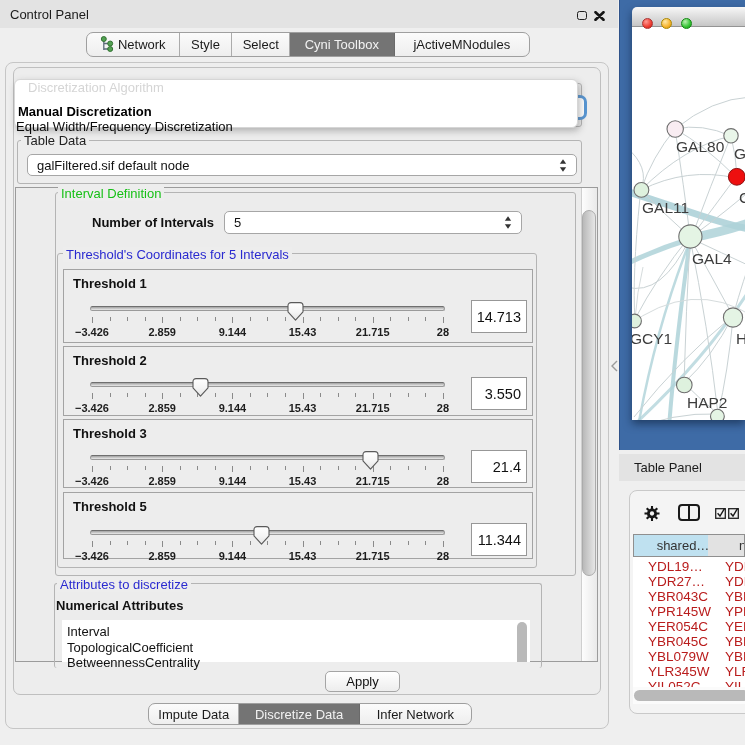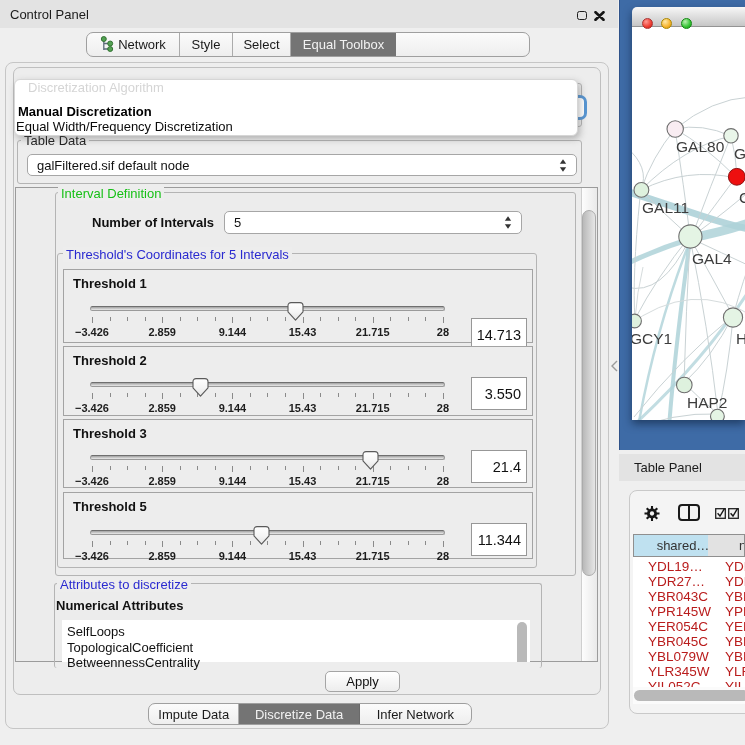--- a/index.html
+++ b/index.html
@@ -45,21 +45,21 @@
 .thumb { position:absolute; }
 .vbox { position:absolute; left:407px; width:56px; height:33px; background:#fff;
   border:1px solid #979797; }
 .vbox span { position:absolute; right:5px; top:8px; font-size:14.5px; color:#111; }
 
 
 .vthumb { position:absolute; border-radius:7px;
   background:linear-gradient(to right,#b9b9b9,#e6e6e6); border:1px solid #ababab; }
 
 
-#popup { left:14px; top:79px; width:564px; height:57px; background:#ffffff;
+#popup { left:14px; top:79px; width:564px; height:49px; background:#ffffff;
   border:1px solid #d6d6d6; border-radius:6px; box-shadow:2px 3px 7px rgba(90,90,90,0.40); }
 #popup .ghost { position:absolute; left:13px; top:0px; font-size:13px; color:#d5d5d5; }
 #popup .r1 { position:absolute; left:0; right:0; top:9px; text-align:center; font-size:13px; color:#b5b5b5; }
 #popup .r2 { position:absolute; left:3px; top:24px; font-size:13px; font-weight:bold; color:#000; }
 #popup .r3 { position:absolute; left:1px; top:39px; font-size:13px; color:#0a0a0a; }
 
 
 #apply { left:325px; top:671px; width:75px; height:21px; background:linear-gradient(#ffffff,#ededed);
   border:1px solid #a5a5a5; border-radius:5px; font-size:13px; color:#111;
   display:flex; align-items:center; justify-content:center; }
@@ -96,21 +96,22 @@
 <div class="tabstrip" style="left:86px;top:32px;width:444px">
   <div class="cell" style="width:93px">
     <svg width="14" height="17" viewBox="0 0 14 17" style="margin-right:4px">
       <path d="M3.8 3.5 V14 M3.8 7.5 H9.5 M3.8 13 H9.5" stroke="#5c6b79" stroke-width="1.3" fill="none"></path>
       <circle cx="3.8" cy="3" r="2.5" fill="#53a253" stroke="#2d6b2d" stroke-width="0.9"></circle>
       <circle cx="10.2" cy="7.5" r="2.5" fill="#53a253" stroke="#2d6b2d" stroke-width="0.9"></circle>
       <circle cx="10.2" cy="13" r="2.5" fill="#53a253" stroke="#2d6b2d" stroke-width="0.9"></circle>
     </svg>Network</div>
   <div class="cell" style="width:53px">Style</div>
   <div class="cell" style="width:58px">Select</div>
-  <div class="cell sel" style="width:105px">Equal Toolbox</div>
+  <div class="cell sel" style="width:105px">Cyni Toolbox</div>
+  <div class="cell" style="width:135px">jActiveMNodules</div>
 </div>
 
 <div class="abs" id="panelA"></div>
 <div class="abs" id="panelB"></div>
 
 <div class="group" style="left:17px;top:83px;width:565px;height:44px"></div>
 <div class="abs" style="left:564px;top:95px;width:23px;height:25px;border:3px solid #5795d2;border-radius:7px;background:#fff"></div>
 
 <div class="group" style="left:17px;top:140px;width:565px;height:44px"></div>
 <div class="gtitle" style="left:21px;top:133px;background:#ededed;color:#222">Table Data</div>
@@ -175,21 +176,21 @@
 <svg class="thumb" style="left:222.5px;top:31.5px" width="17" height="19" viewBox="0 0 17 19">
 <defs>
         <linearGradient id="tg269" x1="0" y1="0" x2="0" y2="1">
           <stop offset="0" stop-color="#ffffff"></stop>
           <stop offset="0.55" stop-color="#f4f4f4"></stop>
           <stop offset="1" stop-color="#e4e4e4"></stop>
         </linearGradient>
       </defs>
 <path d="M4 0.6 h9 a3 3 0 0 1 3 3 v6.2 l-7.5 8.4 l-7.5 -8.4 v-6.2 a3 3 0 0 1 3 -3 z" fill="url(#tg269)" stroke="#5a5a5a" stroke-width="1.1" stroke-linejoin="round"></path>
     </svg>
-<div class="vbox" style="top:48px">
+<div class="vbox" style="top:30px">
       <span>14.713</span>
     </div>
 </div>
 <div class="tpanel" style="top:346px;height:70px">
 <div class="ttitle">Threshold 2</div>
 <div class="track" style="left:26px;top:34.5px;width:355px"></div>
 <i style="left:28.0px;top:45.5px;height:6px"></i>
     <i style="left:45.5px;top:45.5px;height:4px"></i>
     <i style="left:63.1px;top:45.5px;height:4px"></i>
     <i style="left:80.6px;top:45.5px;height:4px"></i>
@@ -316,21 +317,21 @@
     </svg>
 <div class="vbox" style="top:30px">
       <span>11.344</span>
     </div>
 </div>
 
 <div class="group" style="left:54px;top:583px;width:488px;height:85px;border-bottom:none"></div>
 <div class="gtitle" style="left:57px;top:577px;color:#2a2ad0">Attributes to discretize</div>
 <div class="abs" style="left:56px;top:598px;font-size:13px;font-weight:bold;color:#111">Numerical Attributes</div>
 <div class="abs" style="left:62px;top:620px;width:468px;height:42px;background:#ffffff">
-  <div style="position:absolute;left:5px;top:4px;font-size:13px;color:#111">SelfLoops</div>
+  <div style="position:absolute;left:5px;top:4px;font-size:13px;color:#111">Interval</div>
   <div style="position:absolute;left:5px;top:19.5px;font-size:13px;color:#111">TopologicalCoefficient</div>
   <div style="position:absolute;left:5px;top:35px;font-size:13px;color:#111">BetweennessCentrality</div>
   <div style="position:absolute;right:3px;top:2px;width:10px;height:40px;background:#b9b9b9;border-radius:5px 5px 0 0"></div>
 </div>
 
 <div class="abs" id="apply">Apply</div>
 
 <div class="abs" id="popup">
   <span class="ghost">Discretization Algorithm</span>
   <div class="r2">Manual Discretization</div>

